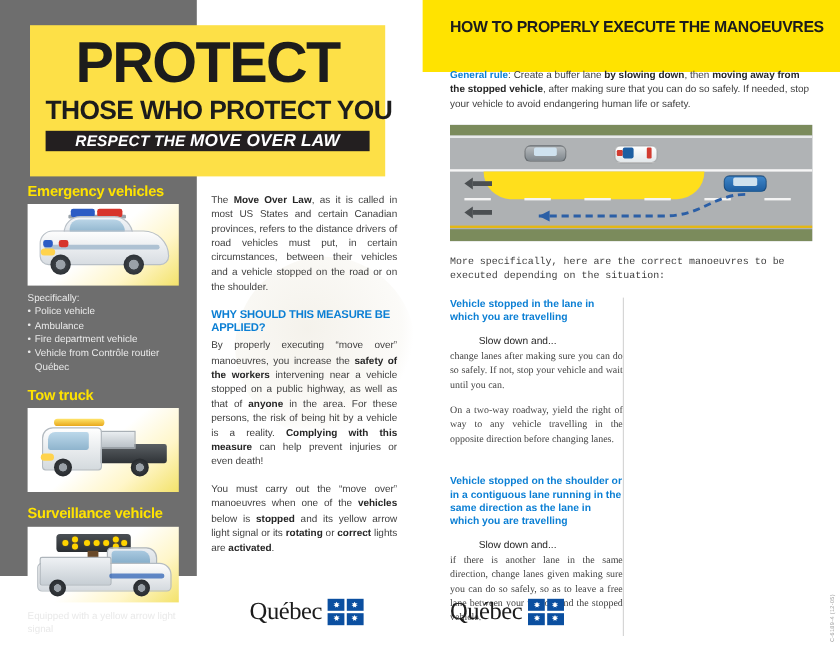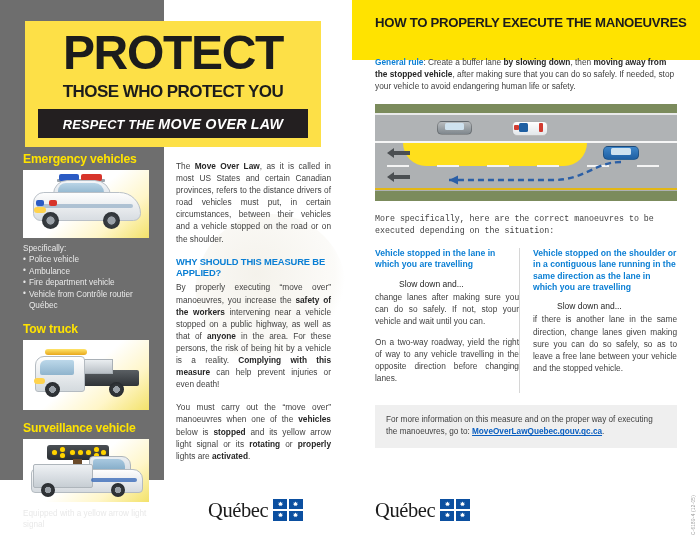--- a/index.html
+++ b/index.html
@@ -56,34 +56,34 @@
     color: #1c1c1c;
     text-align: center;
     line-height: 54px;
     white-space: nowrap;
   }
   .hero-sub {
     position: absolute;
     left: 13px;
     top: 60px;
     width: 270px;
-    font-size: 17px;
+    font-size: 22px;
     font-weight: bold;
     letter-spacing: -0.55px;
     color: #1c1c1c;
     text-align: center;
     line-height: 22px;
     white-space: nowrap;
   }
   .hero-bar {
     position: absolute;
     left: 13px;
     top: 88px;
     width: 270px;
-    height: 29px;
+    height: 17px;
     background: #231f20;
     display: flex;
     align-items: center;
     justify-content: center;
   }
   .hero-bar-text {
     font-size: 12.8px;
     font-style: italic;
     font-weight: bold;
     color: #ffffff;
@@ -416,20 +416,21 @@
     font-size: 8.3px;
     line-height: 12.1px;
     color: #3f3f3f;
     margin: 0 0 11px 0;
     font-family: Liberation Mono, monospace;
   }
   .two-col {
     display: flex;
     gap: 14px;
     position: relative;
+    flex-direction: column;
   }
   .two-col:before {
     content: "";
     position: absolute;
     left: 144px; top: 0; bottom: 0;
     width: 1px;
     background: #d6d6d6;
   }
   .col { width: 144px; }
   .col-head {
@@ -445,20 +446,21 @@
     font-weight: normal;
     margin: 0 0 2px 0;
     padding-left: 24px;
   }
   .col-p {
     font-size: 8.3px;
     line-height: 12.1px;
     color: #3f3f3f;
     text-align: justify;
     margin: 0 0 9px 0;
+    font-family: Liberation Serif, serif;
   }
   .notice {
     margin-top: 12px;
     background: #efefef;
     padding: 9px 11px 10px 11px;
   }
   .notice p {
     margin: 0 0 7px 0;
     font-size: 8.2px;
     line-height: 12px;
@@ -590,21 +592,21 @@
       </div>
 
     </div>
 
     <div class="main-col">
       <p class="body-p"><span>The </span><b>Move Over Law</b><span>, as it is called in most US States and certain Canadian provinces, refers to the distance drivers of road vehicles must put, in certain circumstances, between their vehicles and a vehicle stopped on the road or on the shoulder.</span></p>
 
       <div class="sec-head">WHY SHOULD THIS MEASURE BE APPLIED?</div>
       <p class="body-p"><span>By properly executing “move over” manoeuvres, you increase the </span><b>safety of the workers</b><span> intervening near a vehicle stopped on a public highway, as well as that of </span><b>anyone</b><span> in the area. For these persons, the risk of being hit by a vehicle is a reality. </span><b>Complying with this measure</b><span> can help prevent injuries or even death!</span></p>
 
-      <p class="body-p"><span>You must carry out the “move over” manoeuvres when one of the </span><b>vehicles</b><span> below is </span><b>stopped</b><span> and its yellow arrow light signal or its </span><b>rotating</b><span> or </span><b>properly</b><span> lights are </span><b>activated</b><span>.</span></p>
+      <p class="body-p"><span>You must carry out the “move over” manoeuvres when one of the </span><b>vehicles</b><span> below is </span><b>stopped</b><span> and its yellow arrow light signal or its </span><b>rotating</b><span> or </span><b>correct</b><span> lights are </span><b>activated</b><span>.</span></p>
     </div>
 
     <div class="logo-left">
       <div class="qlogo">
         <span class="word">Québec</span>
         <span class="qflags">
           <span class="qflag">
               <svg width="7" height="7" viewBox="0 0 10 10">
                 <path d="M5 0.6 L6 2.4 L8.6 2.6 L6.6 4.2 L8.8 5.2 L6.4 5.8 L7 7.6 L5 6.6 L3 7.6 L3.6 5.8 L1.2 5.2 L3.4 4.2 L1.4 2.6 L4 2.4 Z" fill="#ffffff"></path>
               </svg>

